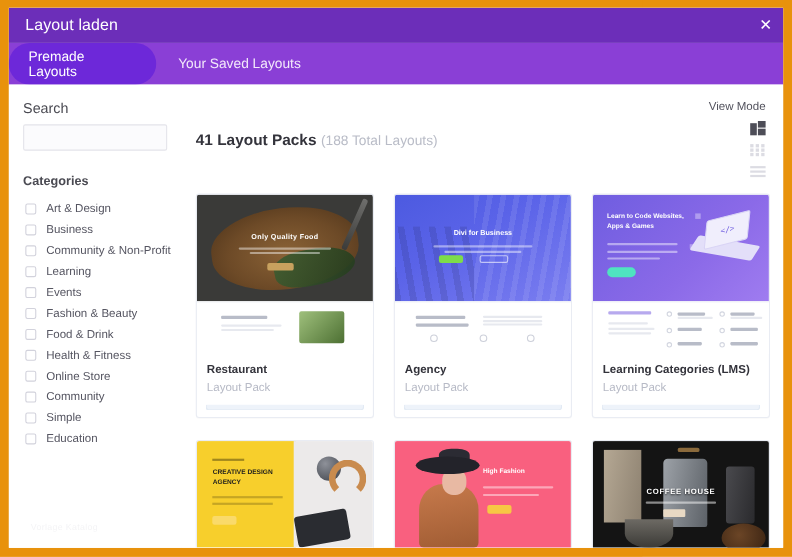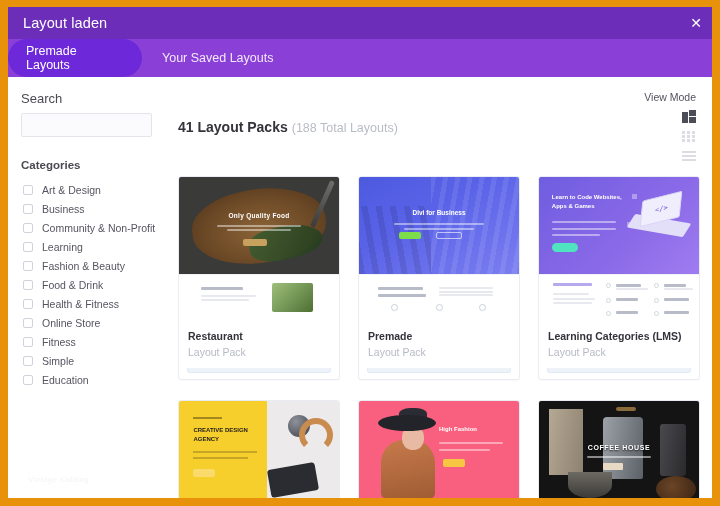--- a/index.html
+++ b/index.html
@@ -356,37 +356,41 @@
           <li class="cat-item">
             <span class="cat-box"></span>
             <span class="cat-text">Community &amp; Non-Profit</span>
           </li>
           <li class="cat-item">
             <span class="cat-box"></span>
             <span class="cat-text">Learning</span>
           </li>
           <li class="cat-item">
             <span class="cat-box"></span>
+            <span class="cat-text">Events</span>
+          </li>
+          <li class="cat-item">
+            <span class="cat-box"></span>
             <span class="cat-text">Fashion &amp; Beauty</span>
           </li>
           <li class="cat-item">
             <span class="cat-box"></span>
             <span class="cat-text">Food &amp; Drink</span>
           </li>
           <li class="cat-item">
             <span class="cat-box"></span>
             <span class="cat-text">Health &amp; Fitness</span>
           </li>
           <li class="cat-item">
             <span class="cat-box"></span>
             <span class="cat-text">Online Store</span>
           </li>
           <li class="cat-item">
             <span class="cat-box"></span>
-            <span class="cat-text">Fitness</span>
+            <span class="cat-text">Community</span>
           </li>
           <li class="cat-item">
             <span class="cat-box"></span>
             <span class="cat-text">Simple</span>
           </li>
           <li class="cat-item">
             <span class="cat-box"></span>
             <span class="cat-text">Education</span>
           </li>
         </ul>
@@ -463,21 +467,21 @@
               <span class="sp-head" style="left:12%;top:26%;width:28%"></span>
               <span class="sp-head" style="left:12%;top:40%;width:30%"></span>
               <span class="sp-line" style="left:50%;top:25%;width:34%"></span>
               <span class="sp-line" style="left:50%;top:33%;width:34%"></span>
               <span class="sp-line" style="left:50%;top:41%;width:34%"></span>
               <span class="sp-dot" style="left:20%;top:62%;width:7px;height:7px;border:1px solid #cdd0da"></span>
               <span class="sp-dot" style="left:48%;top:62%;width:7px;height:7px;border:1px solid #cdd0da"></span>
               <span class="sp-dot" style="left:75%;top:62%;width:7px;height:7px;border:1px solid #cdd0da"></span>
             </div>
             <div class="card-foot">
-              <div class="card-name">Premade</div>
+              <div class="card-name">Agency</div>
               <div class="card-type">Layout Pack</div>
             </div>
             <div class="card-bar"></div>
           </div>
 
           <div class="card">
             <div class="card-thumb t-lms">
               <div class="sparkle" style="left:58%;top:18%;width:5px;height:5px"></div>
               <div class="sparkle" style="left:66%;top:30%;width:4px;height:4px"></div>
               <div class="sparkle" style="left:55%;top:46%;width:4px;height:4px"></div>

